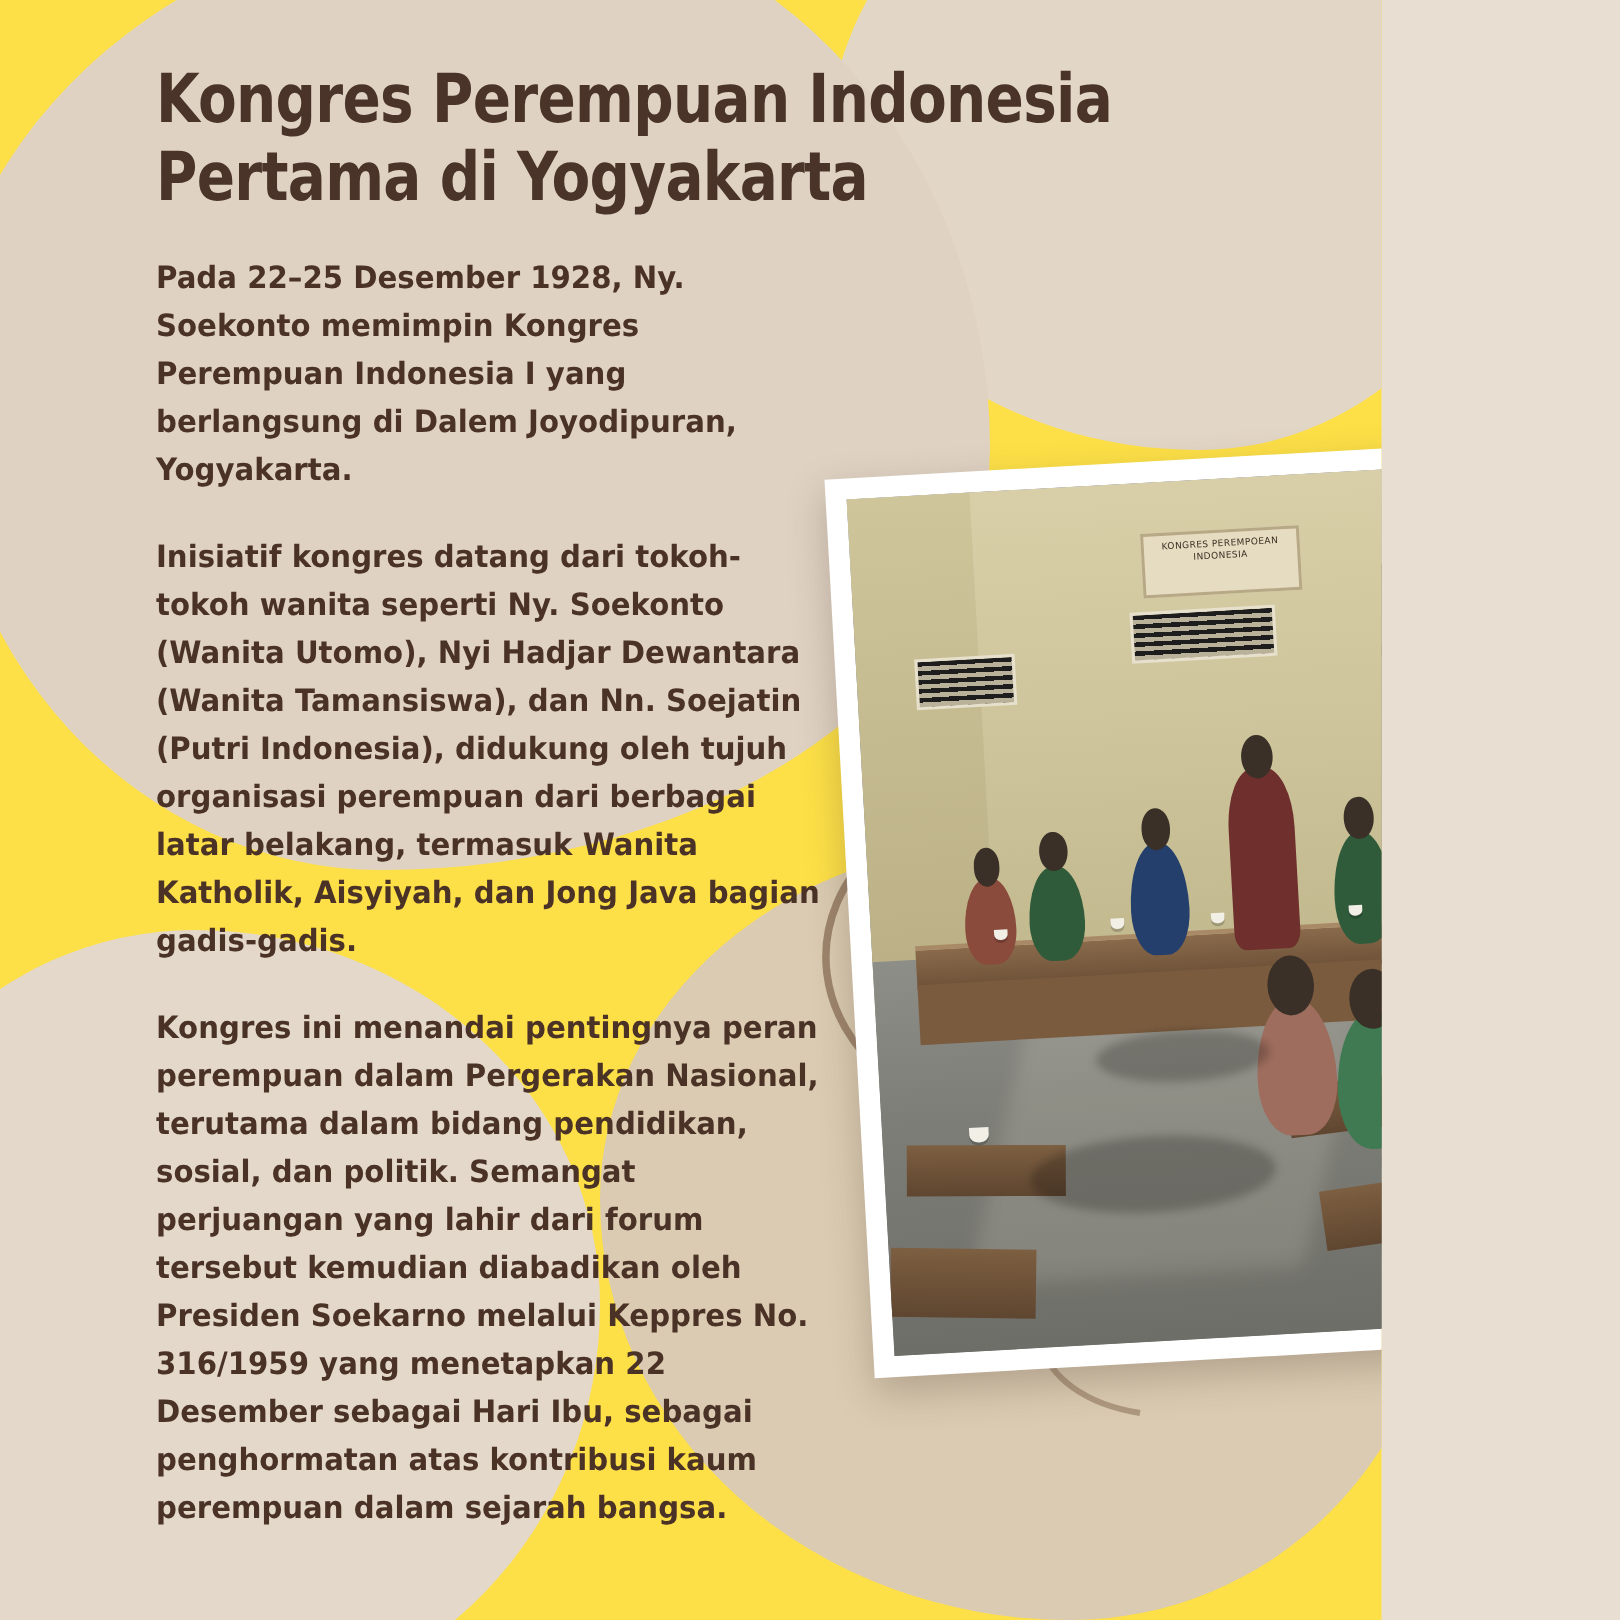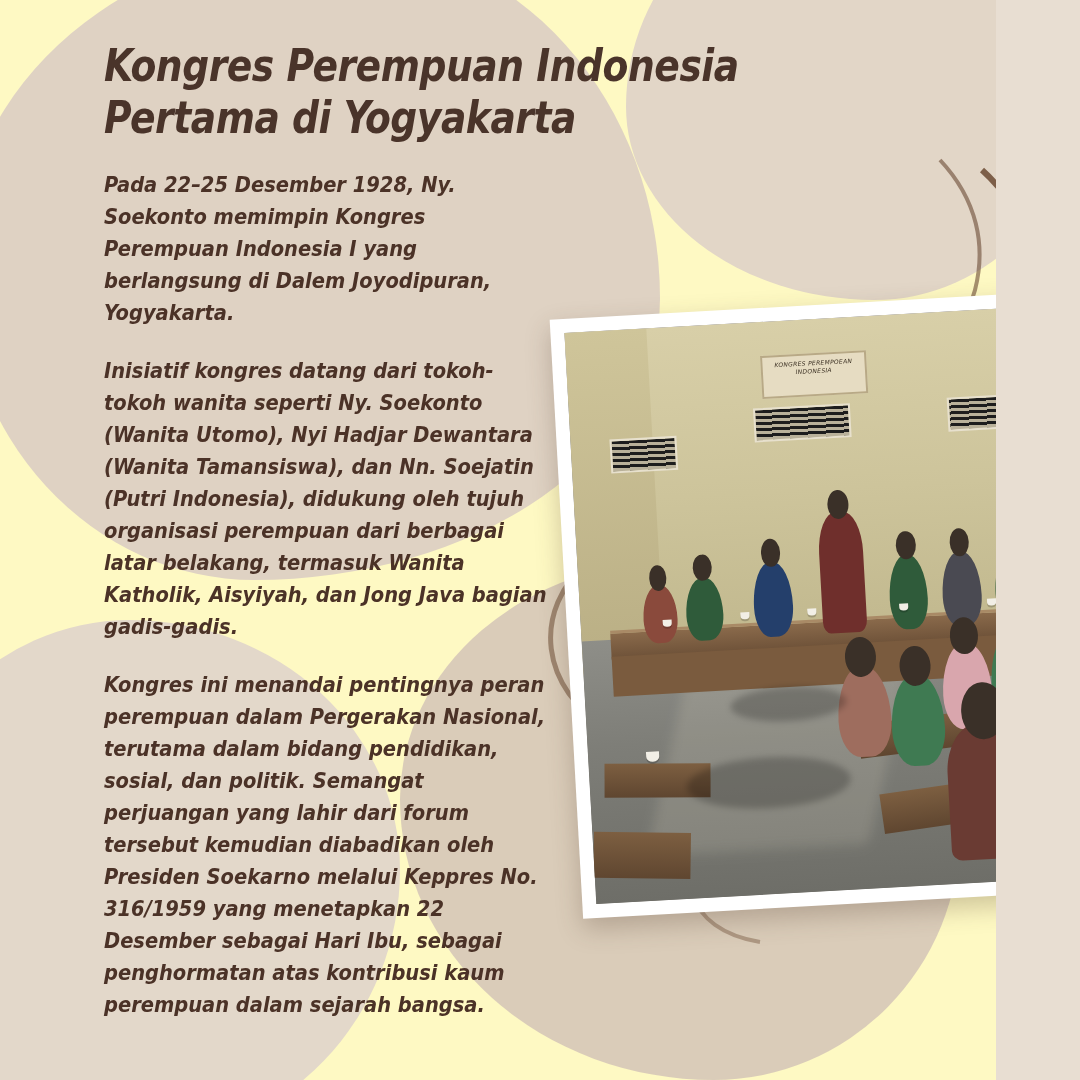--- a/index.html
+++ b/index.html
@@ -9,25 +9,24 @@
   body {
     width: 1080px;
     height: 1080px;
     overflow: hidden;
     font-family: "Liberation Sans", sans-serif;
     background: #e8ded2;
   }
 
   #poster {
     position: relative;
-    width: 996px;
+    width: 921px;
     height: 1080px;
-    background: #fef9c3;
+    background: #fde047;
     overflow: hidden;
-    font-style: italic;
   }
 
   
   .blob-a {
     position: absolute;
     left: -40px;
     top: -60px;
     width: 700px;
     height: 640px;
     background: #dfd2c3;

